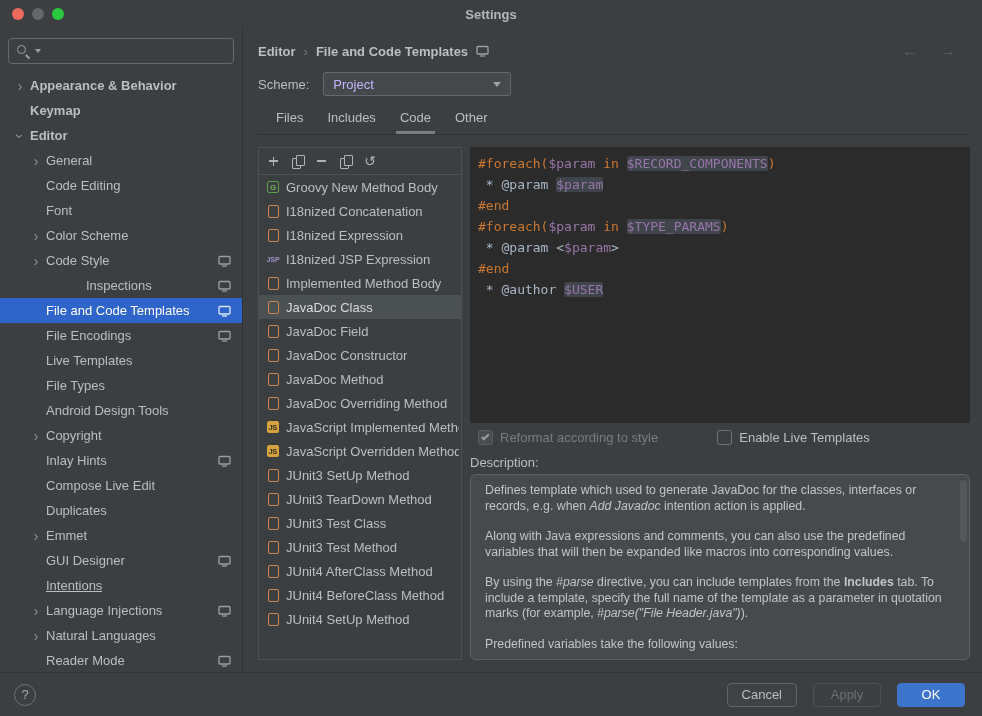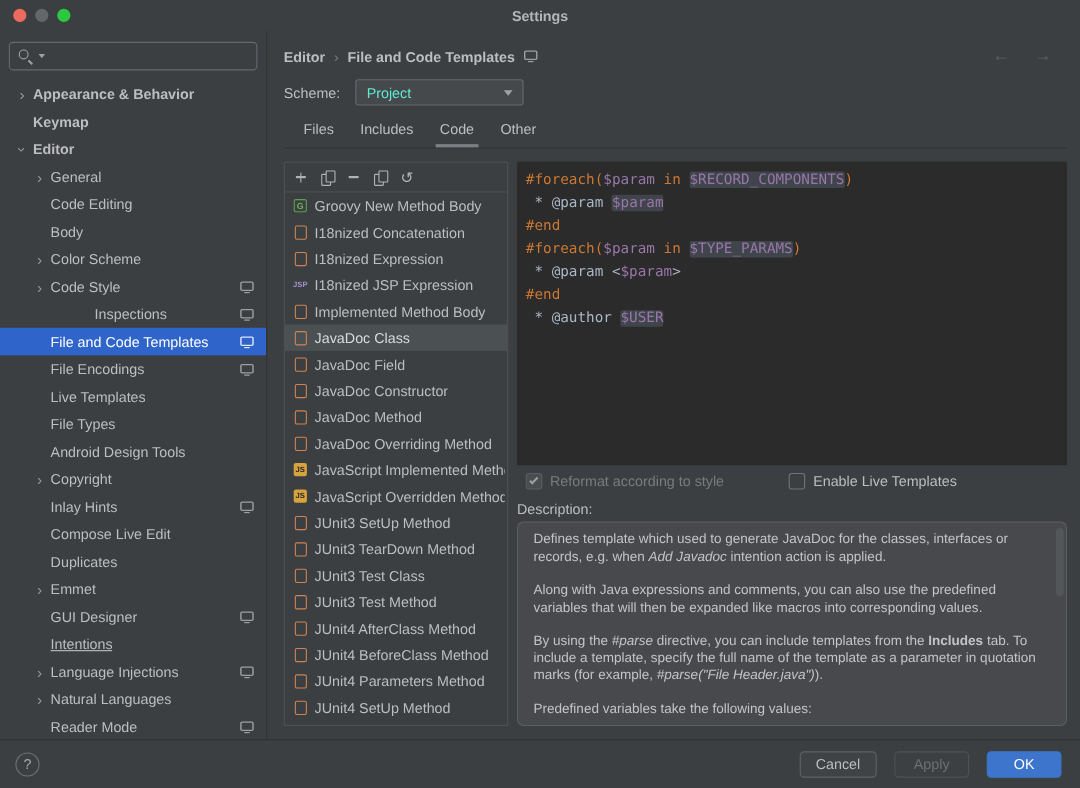--- a/index.html
+++ b/index.html
@@ -47,22 +47,22 @@
   .main { flex:1; display:flex; flex-direction:column; padding:0 12px 0 15px; min-width:0; }
   .bc-row { flex:0 0 36px; display:flex; align-items:center; gap:8px; padding-top:10px; }
   .bc-part { font-size:13px; font-weight:bold; color:#bcbec2; }
   .bc-sep { font-size:13px; color:#7b7e81; }
   .bc-icon { color:#9da0a2; display:flex; align-items:center; }
   .nav-arrows { margin-left:auto; display:flex; gap:22px; margin-right:14px; }
   .nav-arrow { color:#5d6164; font-size:16px; line-height:1; }
 
   .scheme-row { flex:0 0 40px; display:flex; align-items:center; gap:14px; }
   .scheme-label { font-size:13px; color:#bcbec2; }
-  .combo { width:153px; height:24px; background:#45494b; border:1px solid #646a6e; border-radius:3px;
-           display:flex; align-items:center; padding:0 9px; font-size:13px; color:#5eead4; }
+  .combo { width:188px; height:24px; background:#45494b; border:1px solid #646a6e; border-radius:3px;
+           display:flex; align-items:center; padding:0 9px; font-size:13px; color:#c4b5fd; }
   .combo-arrow { width:0; height:0; border-left:4px solid transparent; border-right:4px solid transparent;
                  border-top:5px solid #a0a3a6; margin-left:auto; }
 
   .tabs-row { flex:0 0 31px; display:flex; align-items:flex-end; border-bottom:1px solid #323232; padding-left:6px; }
   .tab { padding:0 12px 9px; font-size:13px; color:#bcbec2; position:relative; cursor:default; }
   .tab.active::after { content:""; position:absolute; left:8px; right:8px; bottom:0; height:3px; background:#7a7e82; }
 
   .content { flex:1; display:flex; gap:8px; padding:12px 0; min-height:0; }
 
   
@@ -167,21 +167,21 @@
           <div class="tree-row" style="padding-left: 28px;">
             <span class="chev collapsed">›</span>
             <span class="tree-label">General</span>
           </div>
           <div class="tree-row" style="padding-left: 28px;">
             <span class="chev none"></span>
             <span class="tree-label">Code Editing</span>
           </div>
           <div class="tree-row" style="padding-left: 28px;">
             <span class="chev none"></span>
-            <span class="tree-label">Body</span>
+            <span class="tree-label">Font</span>
           </div>
           <div class="tree-row" style="padding-left: 28px;">
             <span class="chev collapsed">›</span>
             <span class="tree-label">Color Scheme</span>
           </div>
           <div class="tree-row" style="padding-left: 28px;">
             <span class="chev collapsed">›</span>
             <span class="tree-label">Code Style</span>
             <span class="trail-icon">
               <svg width="13" height="12" viewBox="0 0 13 12" fill="none">
@@ -446,26 +446,20 @@
               <div class="tpl-row">
                 <span class="tpl-ic">
                   <span class="ic-tpl"></span>
                 </span>
                 <span class="tpl-label">JUnit4 BeforeClass Method</span>
               </div>
               <div class="tpl-row">
                 <span class="tpl-ic">
                   <span class="ic-tpl"></span>
                 </span>
-                <span class="tpl-label">JUnit4 Parameters Method</span>
-              </div>
-              <div class="tpl-row">
-                <span class="tpl-ic">
-                  <span class="ic-tpl"></span>
-                </span>
                 <span class="tpl-label">JUnit4 SetUp Method</span>
               </div>
             </div>
         </div>
 
         <div class="right-panel">
           <div class="editor" id="editor">
               <div class="code-line"><span class="code-kw">#foreach(</span><span class="code-var">$param</span><span class="code-kw"> in </span><span class="code-var code-hl">$RECORD_COMPONENTS</span><span class="code-kw">)</span></div>
               <div class="code-line"><span class="code-pl"> * @param </span><span class="code-var code-hl">$param</span></div>
               <div class="code-line"><span class="code-kw">#end</span></div>

